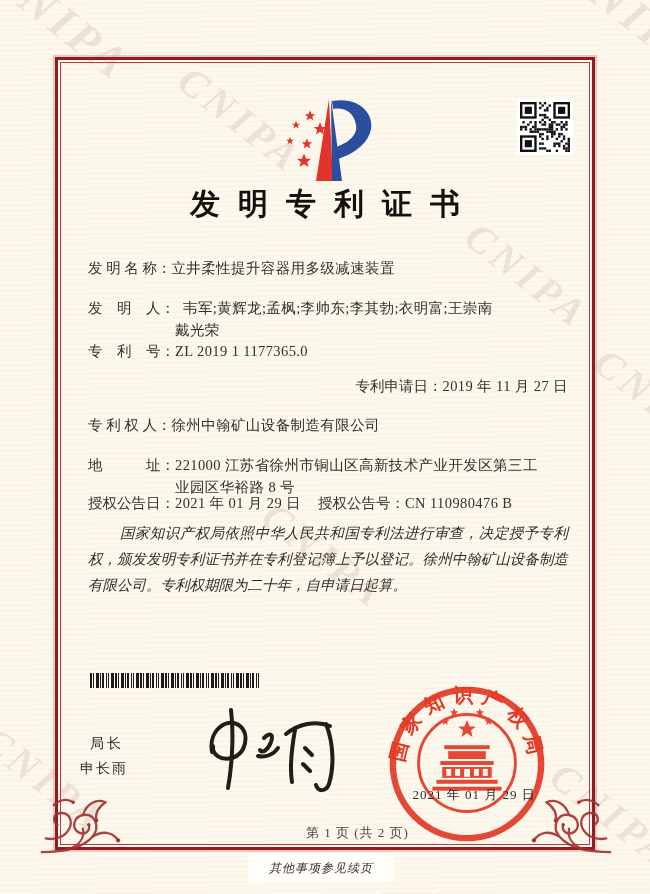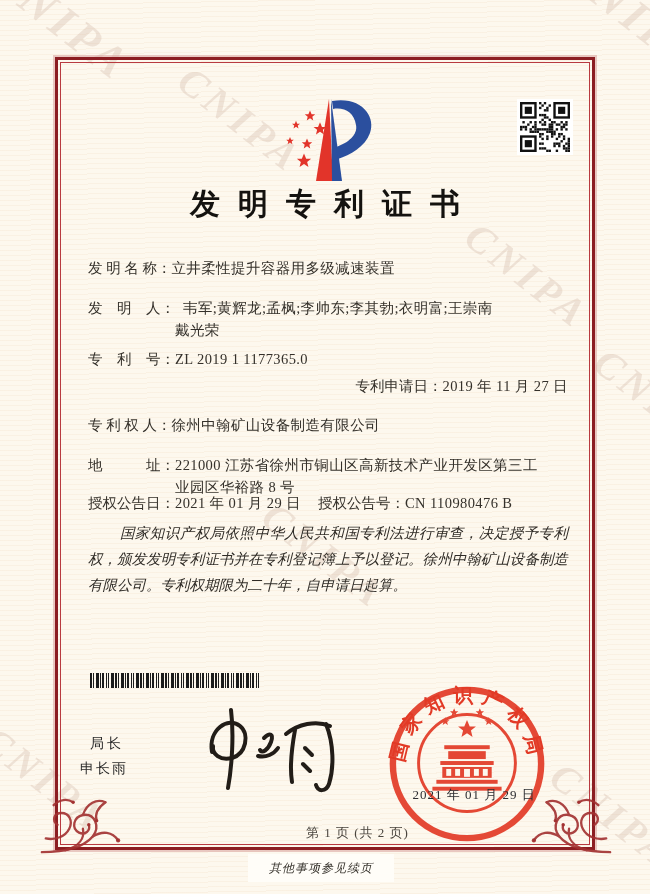--- a/index.html
+++ b/index.html
@@ -52,21 +52,21 @@
     position:absolute; left:0; top:184px; width:650px;
     text-align:center; font-size:30px; font-weight:bold;
     letter-spacing:18px; text-indent:18px; color:#14120f;
   }
   .fields { position:absolute; left:88px; top:255px; width:480px; font-size:14.5px; color:#34302a; }
   .frow { position:absolute; left:0; width:480px; line-height:22px; }
   .frow .lbl { display:inline-block; vertical-align:top; white-space:pre; }
   .frow .val { display:inline-block; vertical-align:top; letter-spacing:0.4px; }
   .r-name { top:2px; }
   .r-inv  { top:42px; }
-  .r-pno  { top:85px;margin-top:8px; }
+  .r-pno  { top:85px; }
   .r-fdate{ top:120px;text-align:right; }
   .r-patentee { top:159px; }
   .r-addr { top:199px; }
   .r-grant{ top:237px; }
   .grant-no-group { position:absolute; left:230px; top:0; white-space:nowrap; }
   .legal {
     position:absolute; left:88px; top:520px; width:480px;
     font-size:14.5px; font-style:italic; color:#2f2b26;
     line-height:26px; text-align:justify;
   }

